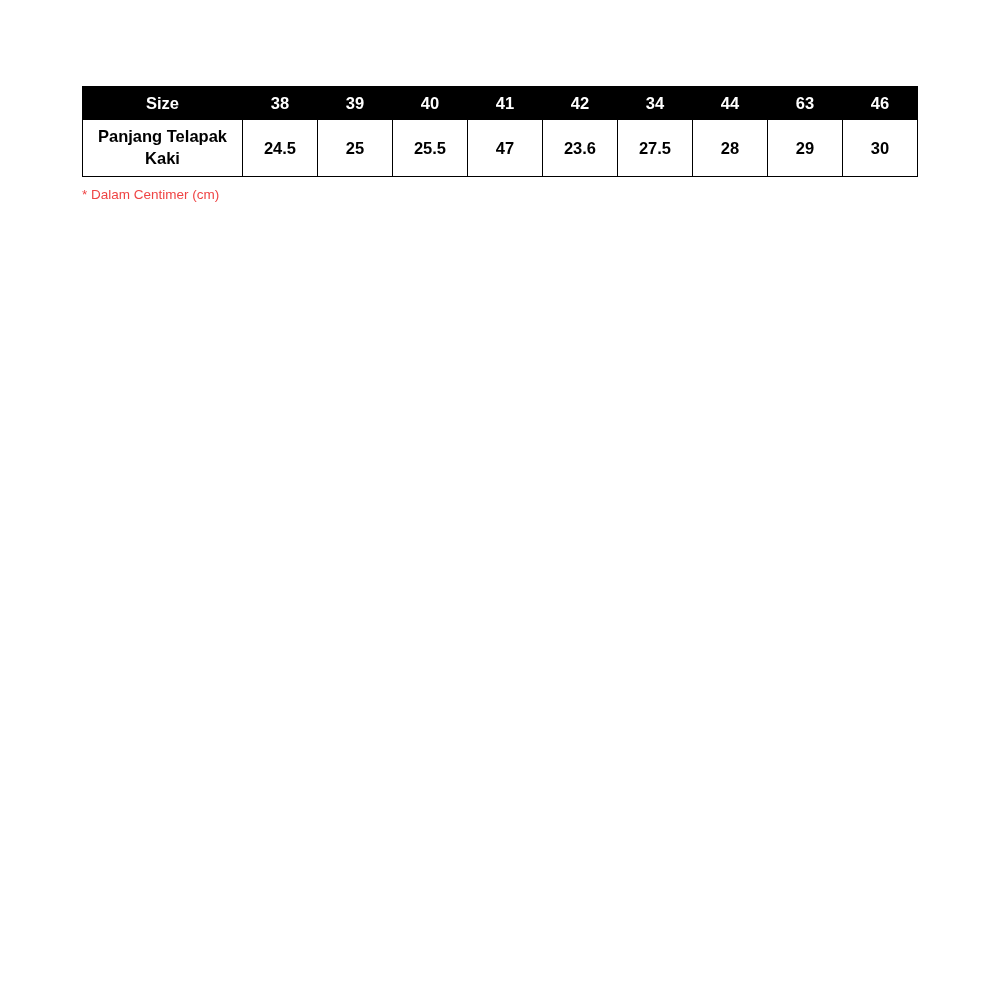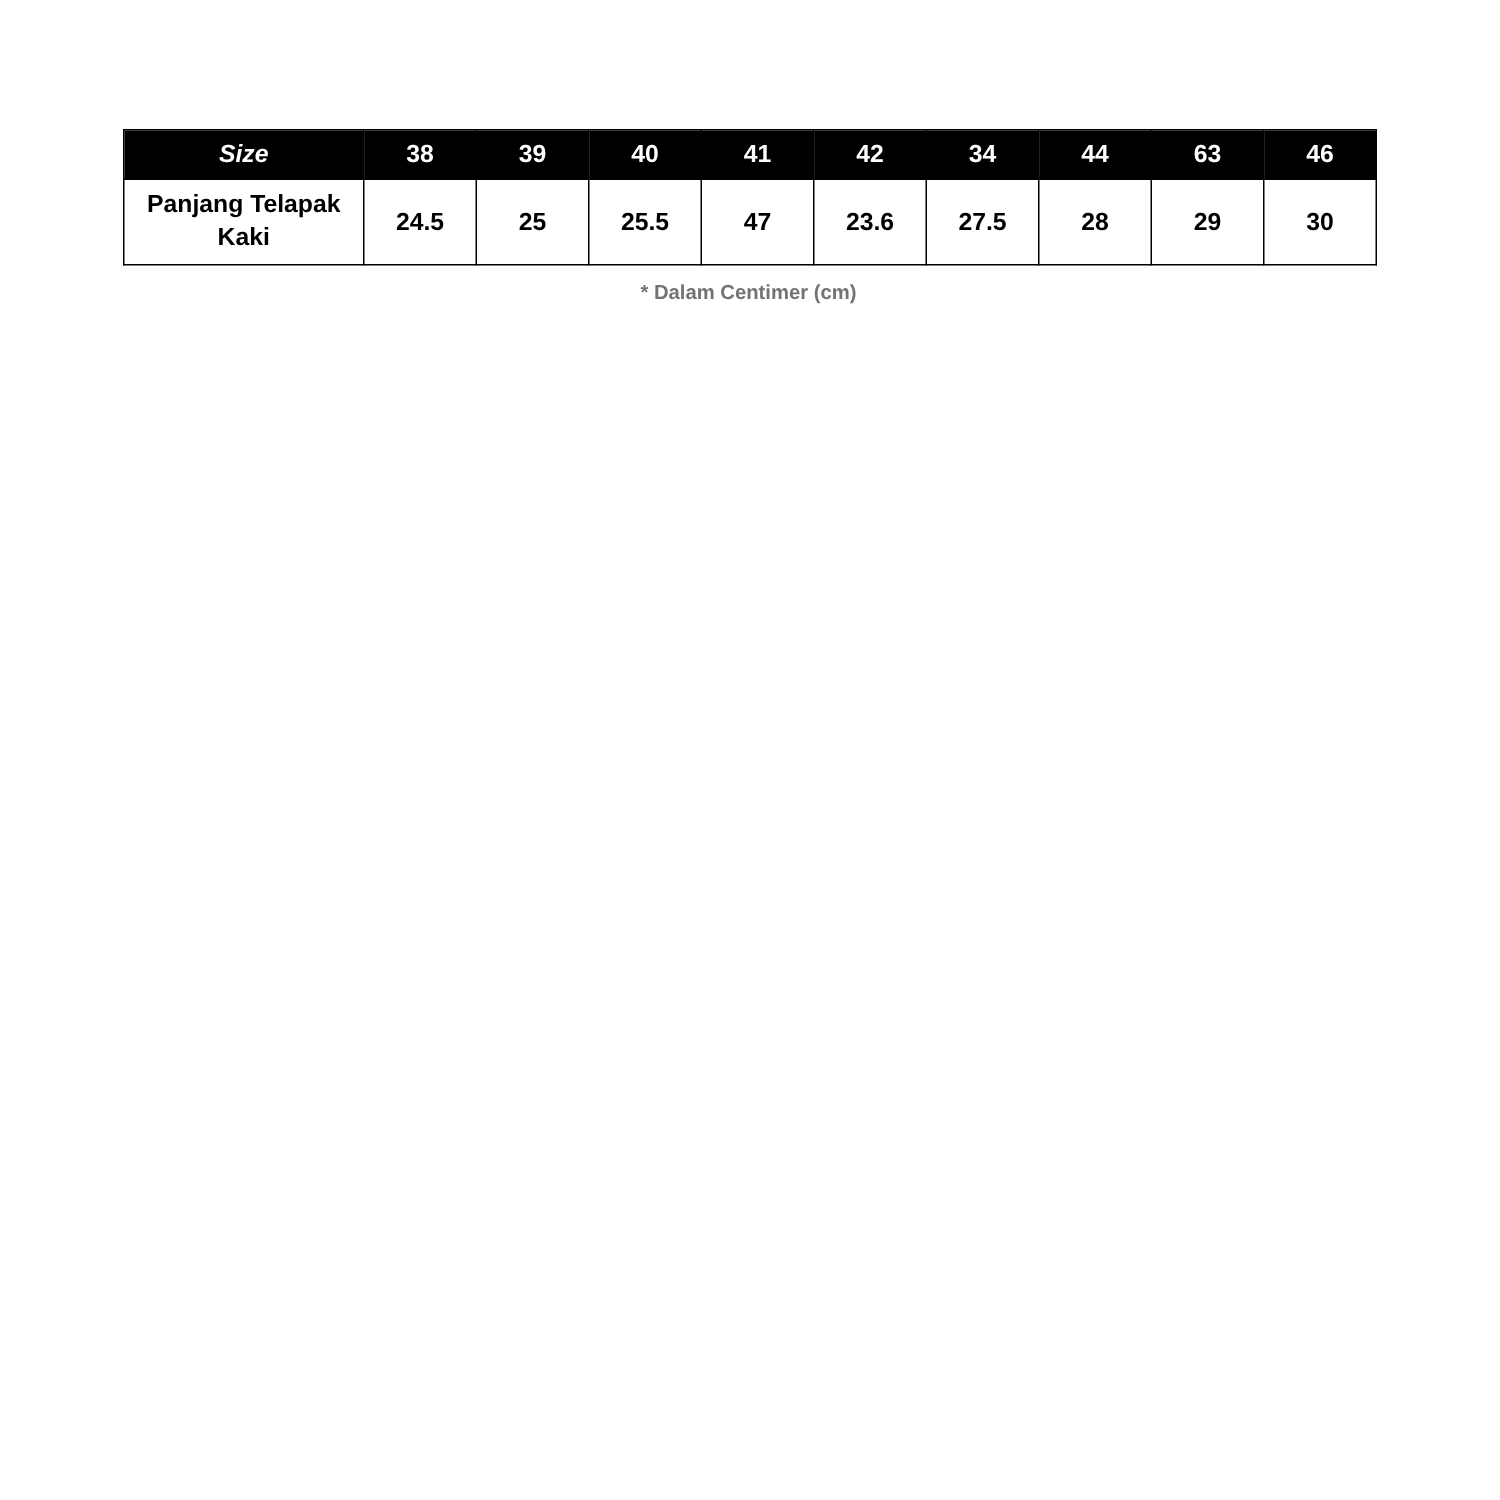--- a/index.html
+++ b/index.html
@@ -43,38 +43,37 @@
     padding: 0;
   }
   thead th {
     background: #000000;
     color: #ffffff;
     height: 32px;
     line-height: 32px;
   }
   thead th.row-label-head {
     width: 159px;
-    font-style: italic;
   }
   tbody td {
     background: #ffffff;
     color: #000000;
     height: 56px;
   }
   tbody td.row-label {
     width: 159px;
     padding: 0 6px;
     line-height: 1.32;
   }
   .footnote {
     margin-top: 10px;
-    text-align: center;
+    text-align: left;
     font-size: 13.5px;
-    color: #737373;
-    font-weight: bold;
+    color: #ef4444;
+    font-weight: normal;
     padding-right: 2px;
   }
 </style>
 </head>
 <body>
 
 <div class="sheet">
 
 
   <table class="size-table">

